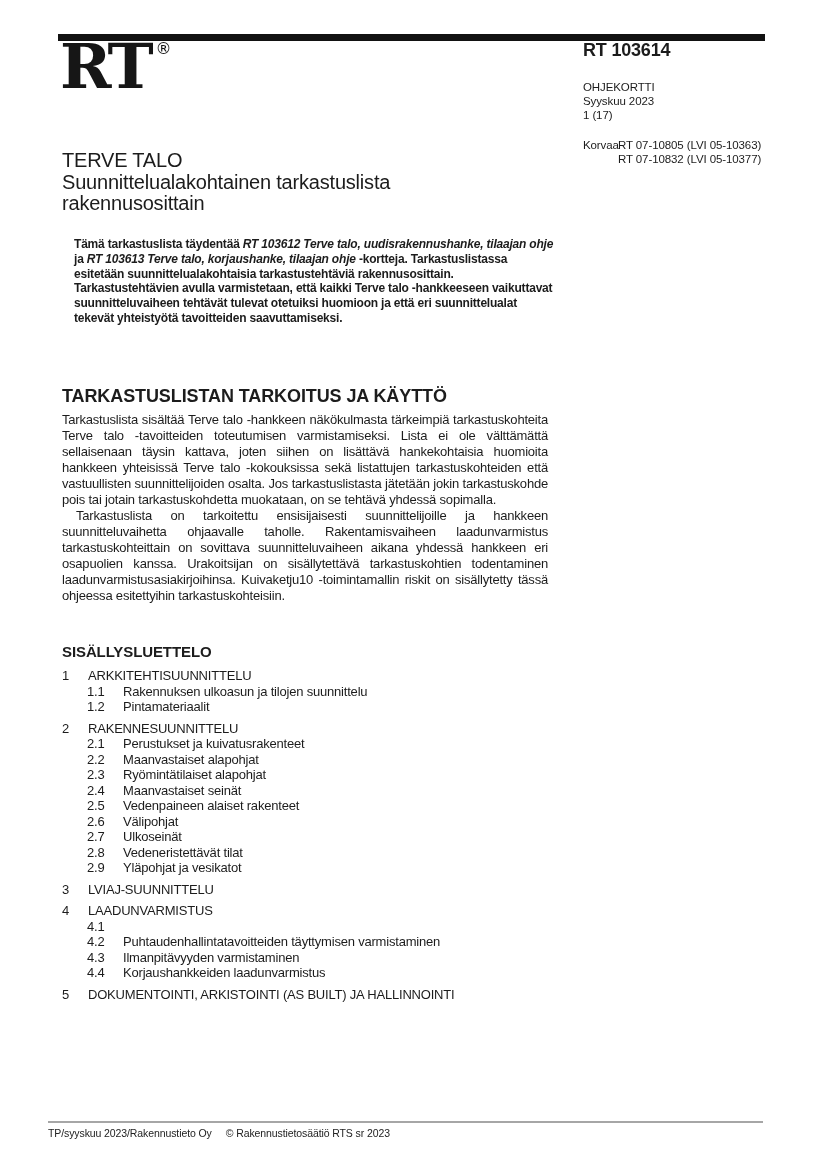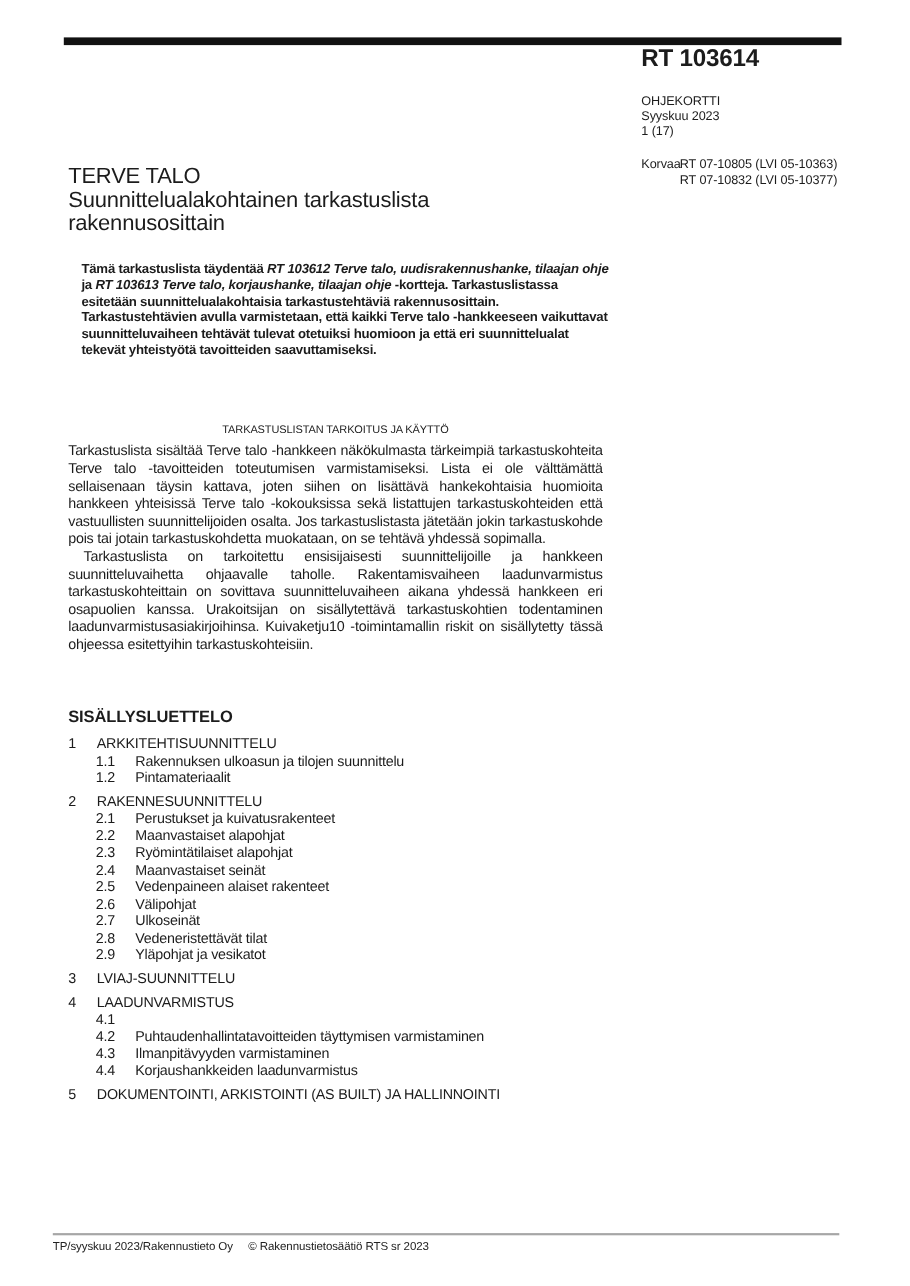--- a/index.html
+++ b/index.html
@@ -17,21 +17,21 @@
   .rt-logo {
     position:absolute; left:60px; top:36px;
     font-family:"DejaVu Serif", serif; font-weight:bold;
     font-size:62px; line-height:1; letter-spacing:-3px; color:#161616;
   }
   .rt-logo .reg {
     font-size:16px; letter-spacing:0; font-family:"DejaVu Sans", sans-serif;
     position:relative; top:-34px; left:5px; font-weight:normal;
   }
   .header-right { position:absolute; left:583px; top:40px; }
-  .header-code { font-size:22px; font-weight:bold; letter-spacing:-0.2px; margin:0 0 19px 0; }
+  .header-code { font-size:18px; font-weight:bold; letter-spacing:-0.2px; margin:0 0 19px 0; }
   .header-meta { font-size:11.5px; line-height:14px; letter-spacing:-0.1px; }
   .korvaa-row { display:flex;margin-top:16px; }
   .korvaa-label { width:35px; flex:none; }
 
   
   .title-block {
     position:absolute; left:62px; top:150px;
     font-size:20px; font-weight:normal; line-height:21.5px; letter-spacing:-0.2px;
   }
 
@@ -39,21 +39,21 @@
   .intro {
     position:absolute; left:62px; top:225px; width:481px;
     font-size:12px; font-weight:bold; line-height:14.8px; letter-spacing:-0.2px;
     margin:12px;
   }
   .intro .italic { font-style:italic; }
 
   
   .section { position:absolute; left:62px; top:386px; width:486px; }
   .section-heading {
-    font-size:10px; font-weight:normal; letter-spacing:-0.1px; margin:0 0 5px 0;text-align:center;
+    font-size:18px; font-weight:bold; letter-spacing:-0.1px; margin:0 0 5px 0;
   }
   .body-para {
     font-size:13px; line-height:16px; letter-spacing:-0.2px;
     text-align:justify; margin:0;
   }
   .body-para.indent { text-indent:14px; }
 
   
   .toc-section { position:absolute; left:62px; top:643px; width:520px; }
   .toc-heading { font-size:15px; font-weight:bold; letter-spacing:-0.1px; margin:0 0 8px 0; }
@@ -68,20 +68,21 @@
   .footer-text { position:absolute; left:48px; top:1127px; font-size:10.5px; letter-spacing:-0.1px; color:#222; }
   .footer-text .sep { display:inline-block; width:14px; }
 </style>
 </head>
 <body>
 
 <div class="page">
 
   <div class="top-bar"></div>
 
+  <div class="rt-logo"><span>RT</span><span class="reg">®</span></div>
 
   <div class="header-right">
     <div class="header-code">RT 103614</div>
     <div class="header-meta">
       <div>OHJEKORTTI</div>
       <div>Syyskuu 2023</div>
       <div>1 (17)</div>
       <div class="korvaa-row">
         <span class="korvaa-label">Korvaa</span>
         <span>

